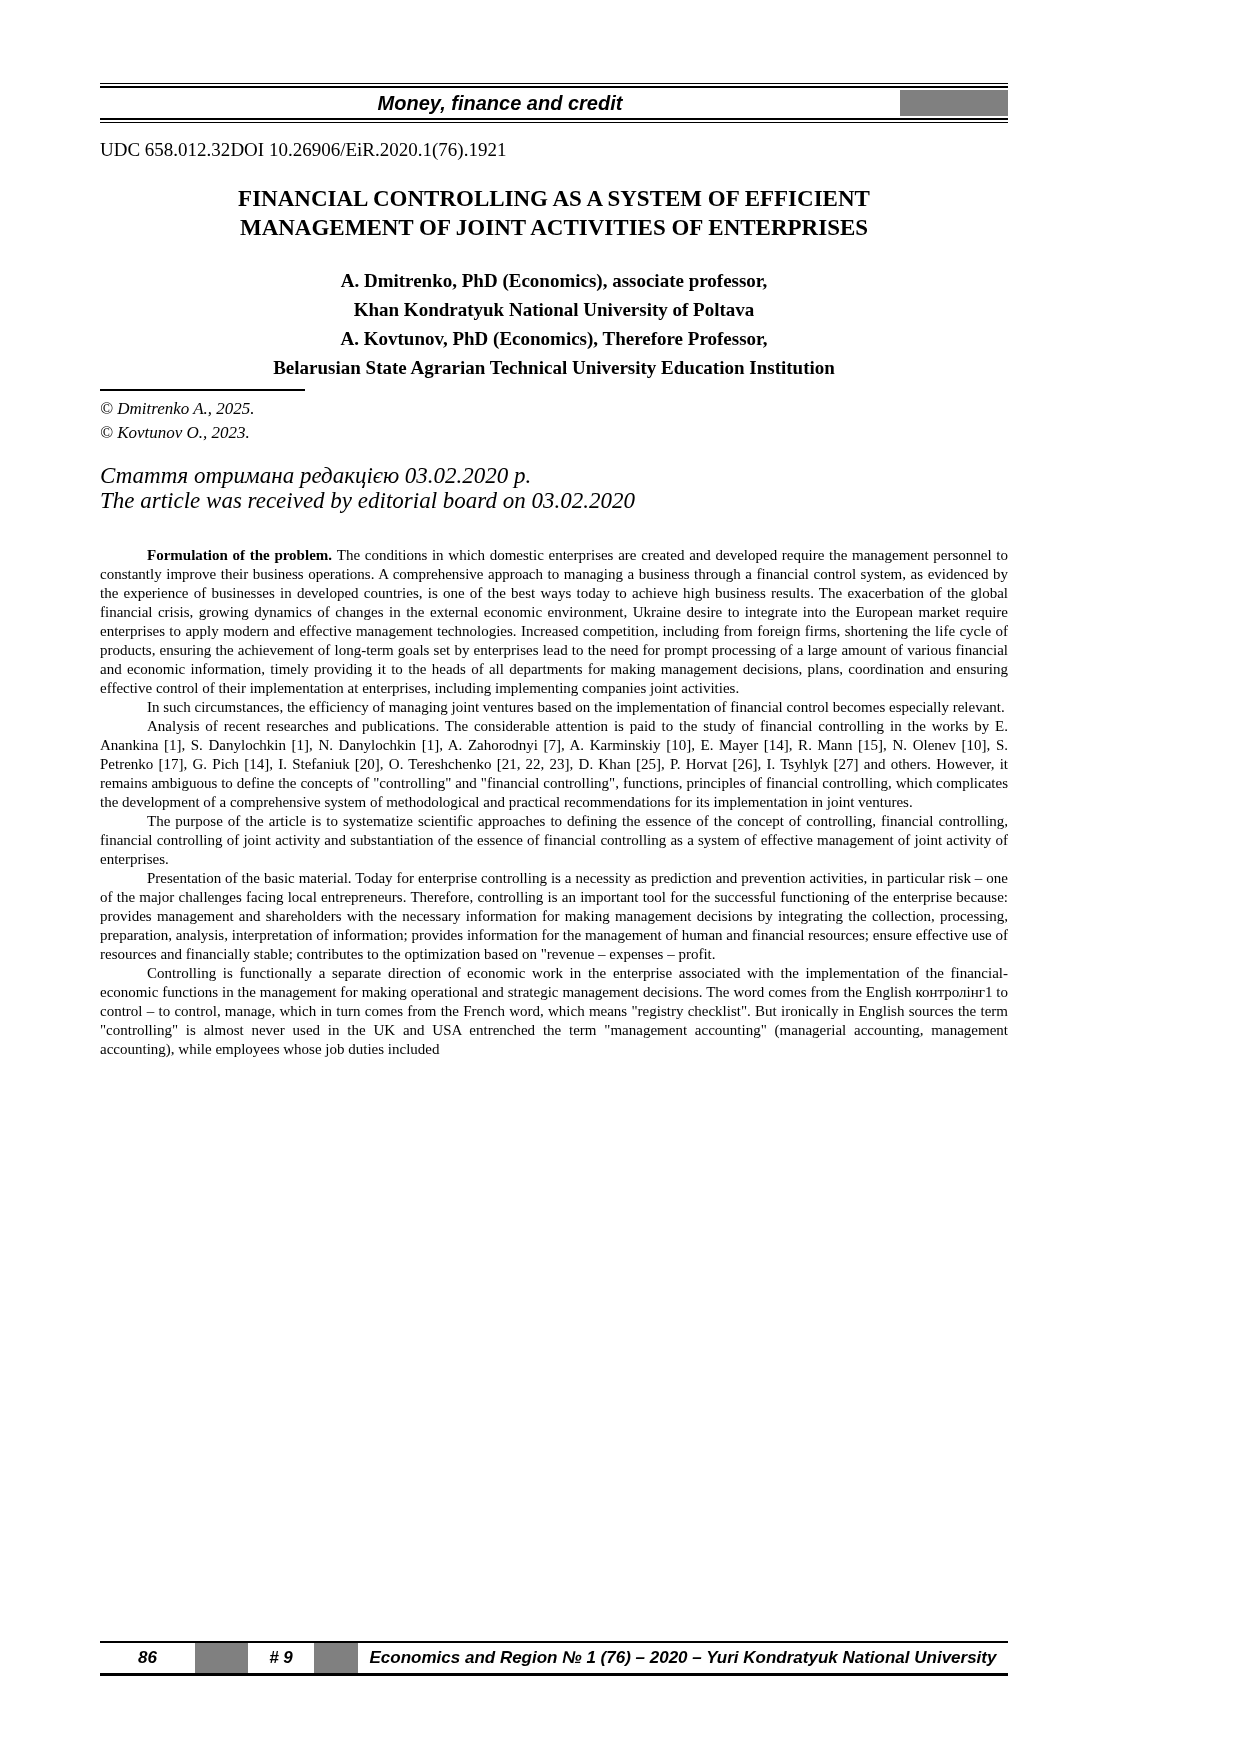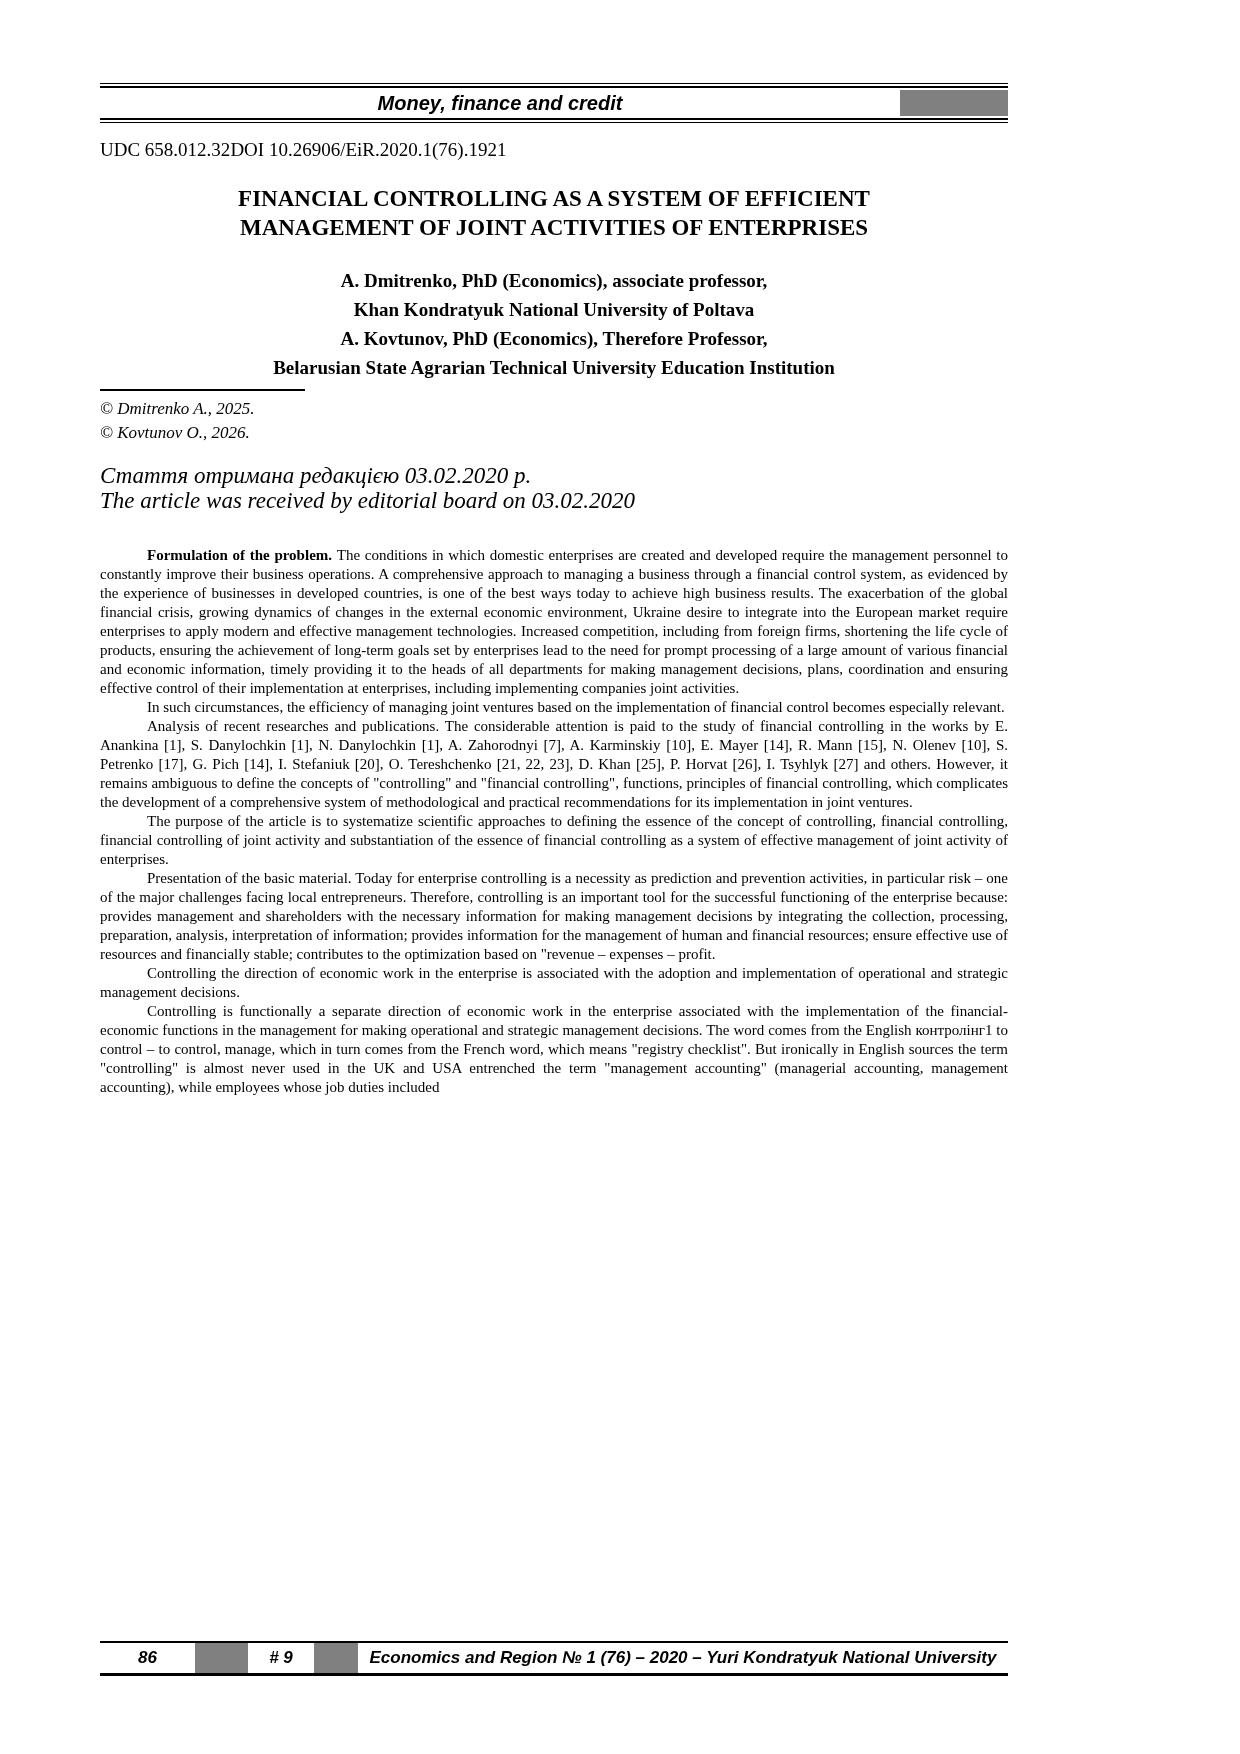--- a/index.html
+++ b/index.html
@@ -106,35 +106,34 @@
     <div class="authors">
       <div>A. Dmitrenko, PhD (Economics), associate professor,</div>
       <div>Khan Kondratyuk National University of Poltava</div>
       <div>A. Kovtunov, PhD (Economics), Therefore Professor,</div>
       <div>Belarusian State Agrarian Technical University Education Institution</div>
     </div>
 
     <div class="copyright">
       <div class="copyright-rule"></div>
       <div>© Dmitrenko A., 2025.</div>
-      <div>© Kovtunov O., 2026.</div>
+      <div>© Kovtunov O., 2023.</div>
     </div>
 
     <div class="received">
       <div>Стаття отримана редакцією 03.02.2020 р.</div>
       <div>The article was received by editorial board on 03.02.2020</div>
     </div>
 
     <div class="body-text">
       <p><b>Formulation of the problem. </b><span>The conditions in which domestic enterprises are created and developed require the management personnel to constantly improve their business operations. A comprehensive approach to managing a business through a financial control system, as evidenced by the experience of businesses in developed countries, is one of the best ways today to achieve high business results. The exacerbation of the global financial crisis, growing dynamics of changes in the external economic environment, Ukraine desire to integrate into the European market require enterprises to apply modern and effective management technologies. Increased competition, including from foreign firms, shortening the life cycle of products, ensuring the achievement of long-term goals set by enterprises lead to the need for prompt processing of a large amount of various financial and economic information, timely providing it to the heads of all departments for making management decisions, plans, coordination and ensuring effective control of their implementation at enterprises, including implementing companies joint activities.</span></p>
       <p><b></b><span>In such circumstances, the efficiency of managing joint ventures based on the implementation of financial control becomes especially relevant.</span></p>
       <p><b></b><span>Analysis of recent researches and publications. The considerable attention is paid to the study of financial controlling in the works by E. Anankina [1], S. Danylochkin [1], N. Danylochkin [1], A. Zahorodnyi [7], A. Karminskiy [10], E. Mayer [14], R. Mann [15], N. Olenev [10], S. Petrenko [17], G. Pich [14], I. Stefaniuk [20], O. Tereshchenko [21, 22, 23], D. Khan [25], P. Horvat [26], I. Tsyhlyk [27] and others. However, it remains ambiguous to define the concepts of "controlling" and "financial controlling", functions, principles of financial controlling, which complicates the development of a comprehensive system of methodological and practical recommendations for its implementation in joint ventures.</span></p>
       <p><b></b><span>The purpose of the article is to systematize scientific approaches to defining the essence of the concept of controlling, financial controlling, financial controlling of joint activity and substantiation of the essence of financial controlling as a system of effective management of joint activity of enterprises.</span></p>
       <p><b></b><span>Presentation of the basic material. Today for enterprise controlling is a necessity as prediction and prevention activities, in particular risk – one of the major challenges facing local entrepreneurs. Therefore, controlling is an important tool for the successful functioning of the enterprise because: provides management and shareholders with the necessary information for making management decisions by integrating the collection, processing, preparation, analysis, interpretation of information; provides information for the management of human and financial resources; ensure effective use of resources and financially stable; contributes to the optimization based on "revenue – expenses – profit.</span></p>
-      <p><b></b><span>Controlling the direction of economic work in the enterprise is associated with the adoption and implementation of operational and strategic management decisions.</span></p>
       <p><b></b><span>Controlling is functionally a separate direction of economic work in the enterprise associated with the implementation of the financial-economic functions in the management for making operational and strategic management decisions. The word comes from the English контролінг1 to control – to control, manage, which in turn comes from the French word, which means "registry checklist". But ironically in English sources the term "controlling" is almost never used in the UK and USA entrenched the term "management accounting" (managerial accounting, management accounting), while employees whose job duties included</span></p>
     </div>
 
   </div>
 
   <div class="page-footer">
     <div class="fcell fcell-page">86</div>
     <div class="fcell fcell-gray1"></div>
     <div class="fcell fcell-issue"># 9</div>
     <div class="fcell fcell-gray2"></div>

